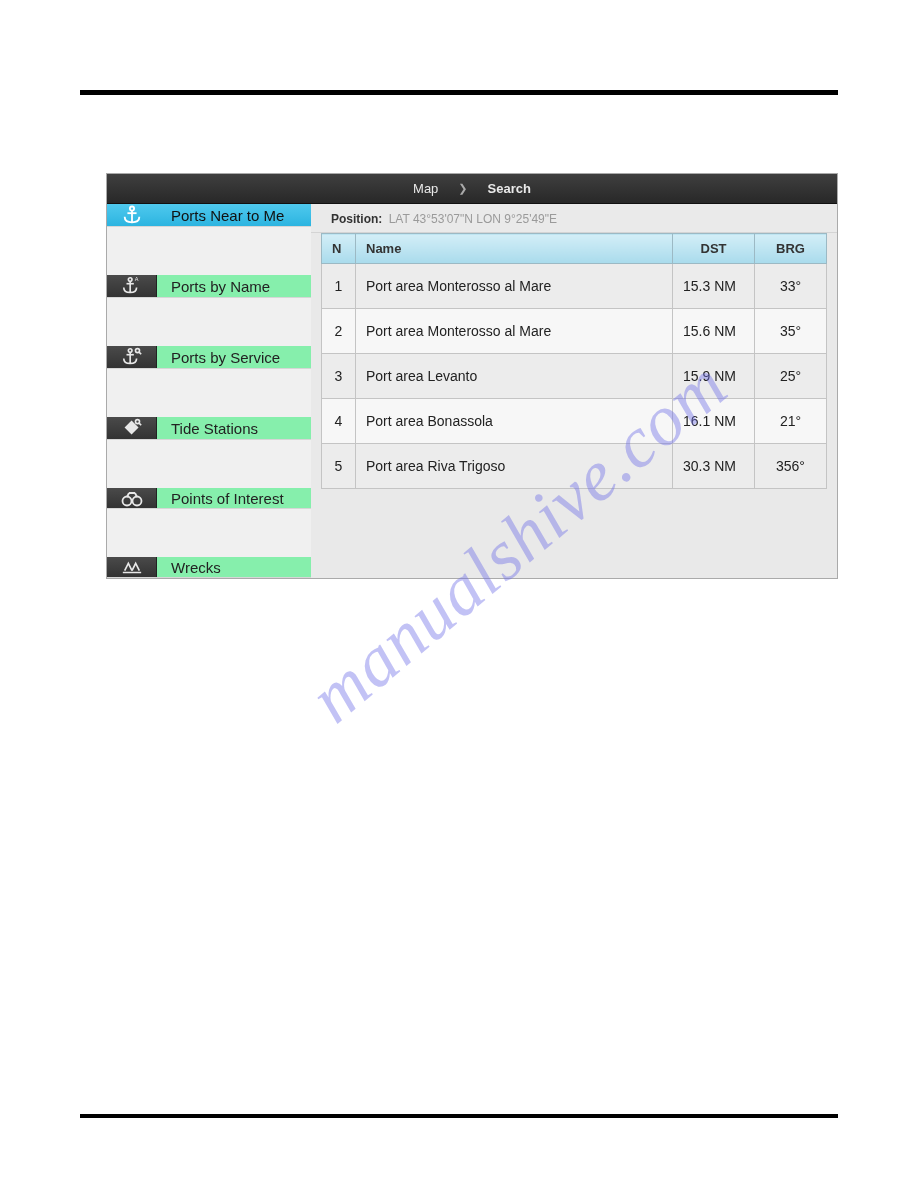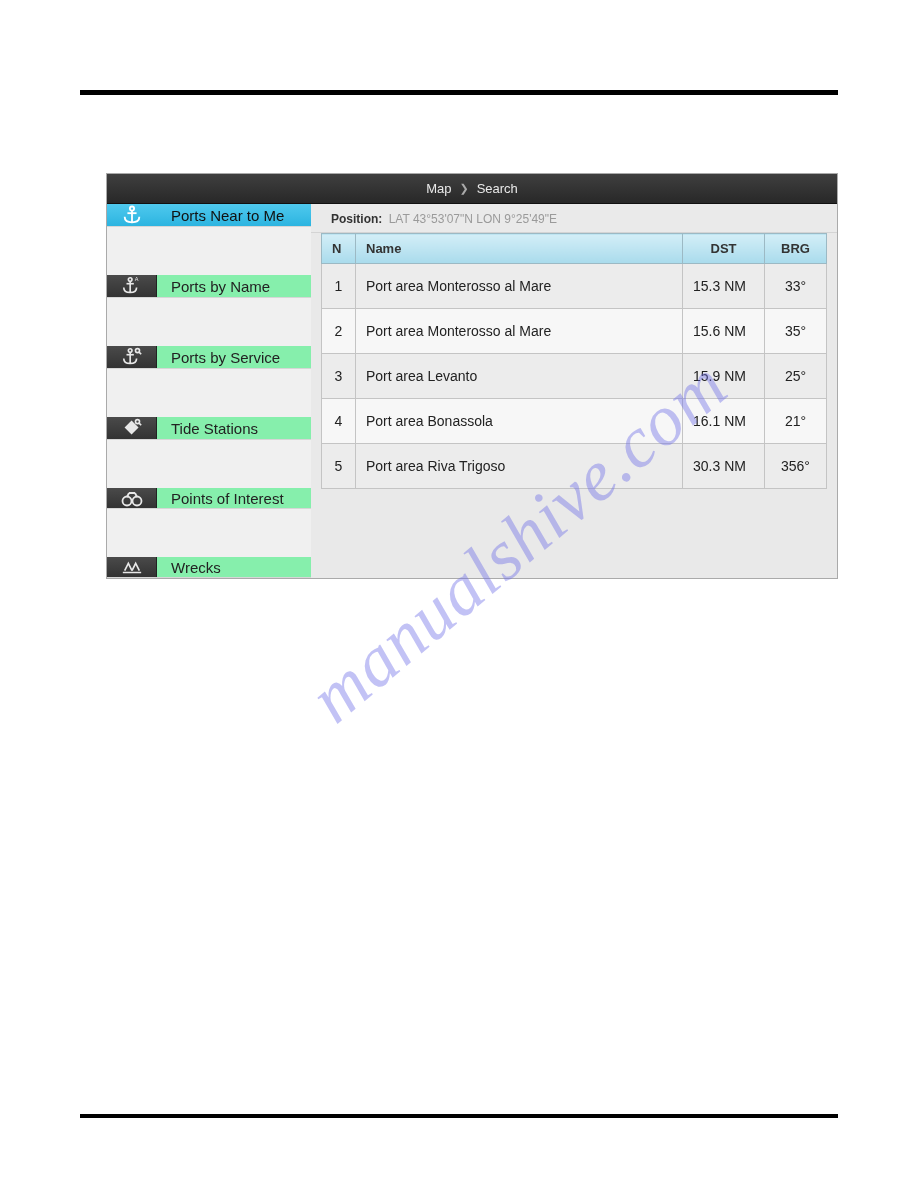--- a/index.html
+++ b/index.html
@@ -26,21 +26,21 @@
     position: relative;
     overflow: hidden;
   }
   .topbar {
     background: linear-gradient(#3f3f3f, #282828);
     border-bottom: 1px solid #111;
     height: 30px;
     display: flex;
     align-items: center;
     justify-content: center;
-    gap: 8px;
+    gap: 20px;
     color: #e9e9e9;
     font-size: 13px;
   }
   .topbar .chev {
     color: #aaa;
     font-size: 11px;
   }
   .content {
     display: flex;
     height: 374px;
@@ -164,21 +164,21 @@
   .results-table th.brg, .results-table th.dst { text-align: center; }
   .results-table td {
     border: 1px solid #c4c4c4;
     padding: 14px 10px;
     color: #222;
   }
   .results-table tbody tr:nth-child(odd) td { background: #ececec; }
   .results-table tbody tr:nth-child(even) td { background: #f7f7f7; }
   .col-n { width: 34px; text-align: center; }
   .col-dst { width: 82px; text-align: left; }
-  .col-brg { width: 62px; text-align: center; }
+  .col-brg { width: 72px; text-align: center; }
 
   
   .watermark {
     position: absolute;
     top: 500px;
     left: 260px;
     font-size: 72px;
     font-style: italic;
     font-family: "Times New Roman", serif;
     color: rgba(110, 110, 230, 0.42);
@@ -191,21 +191,21 @@
 </style>
 </head>
 <body>
 
 <div class="page-rule"></div>
 
 <div class="app">
   <div class="topbar">
     <span>Map</span>
     <span class="chev">❯</span>
-    <span style="font-weight:normal;">Search</span>
+    <span style="font-weight:bold;">Search</span>
   </div>
 
   <div class="content">
     <div class="sidebar">
 
       <div class="sidebar-item active">
         <div class="icon-box">
           <svg width="22" height="22" viewBox="0 0 24 24" fill="none" stroke="#fff" stroke-width="2">
               <circle cx="12" cy="5" r="2.3"></circle>
               <line x1="12" y1="7.3" x2="12" y2="20"></line>

